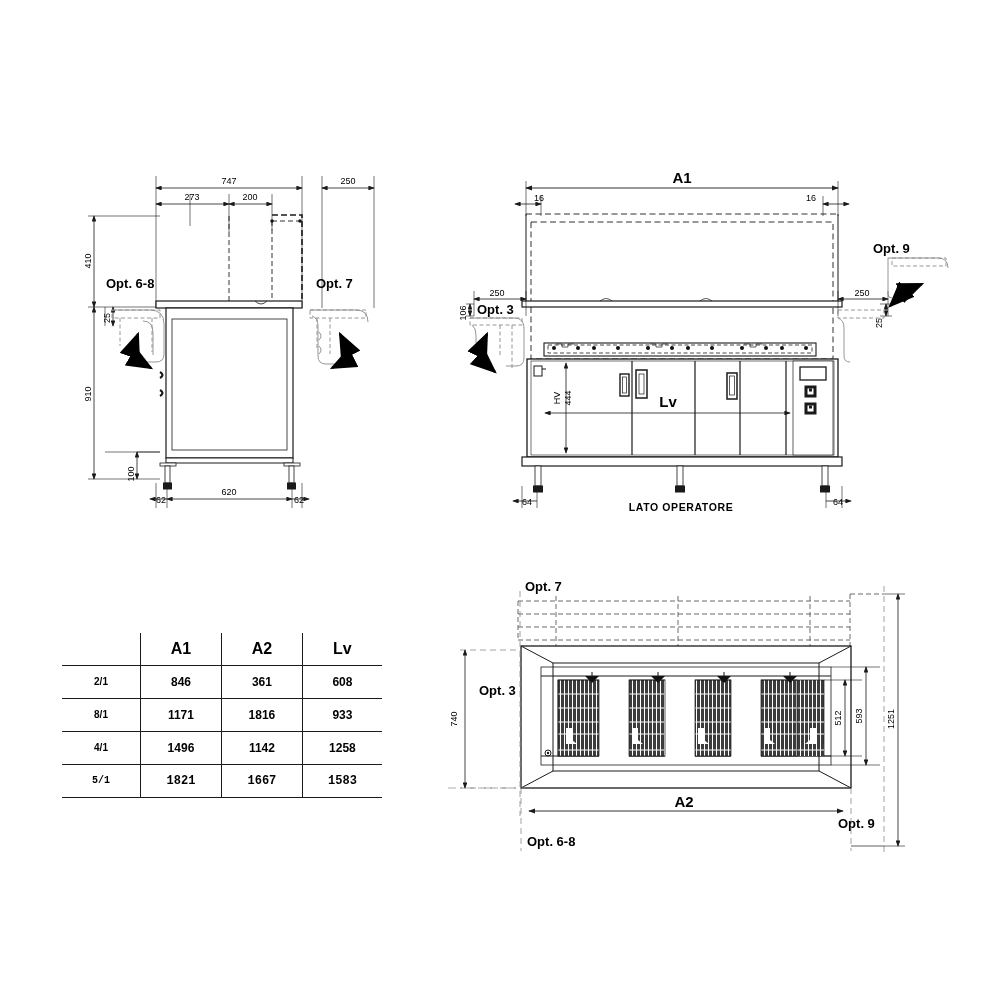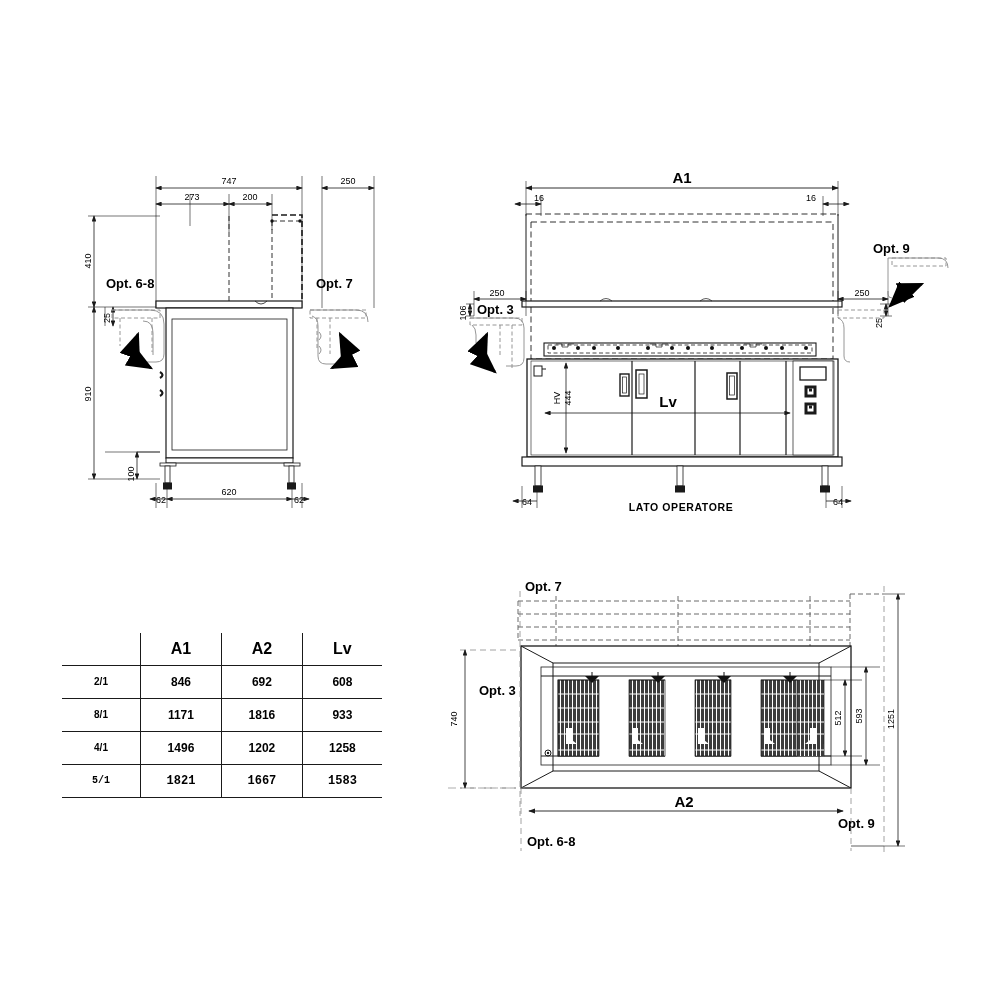--- a/index.html
+++ b/index.html
@@ -618,33 +618,33 @@
           <th></th>
           <th>A1</th>
           <th>A2</th>
           <th>Lv</th>
         </tr>
       </thead>
       <tbody>
         <tr>
           <td>2/1</td>
           <td>846</td>
-          <td>692</td>
+          <td>361</td>
           <td>608</td>
         </tr>
         <tr>
           <td>8/1</td>
           <td>1171</td>
           <td>1816</td>
           <td>933</td>
         </tr>
         <tr>
           <td>4/1</td>
           <td>1496</td>
-          <td>1202</td>
+          <td>1142</td>
           <td>1258</td>
         </tr>
         <tr>
           <td>5/1</td>
           <td>1821</td>
           <td>1667</td>
           <td>1583</td>
         </tr>
       </tbody>
     </table>

